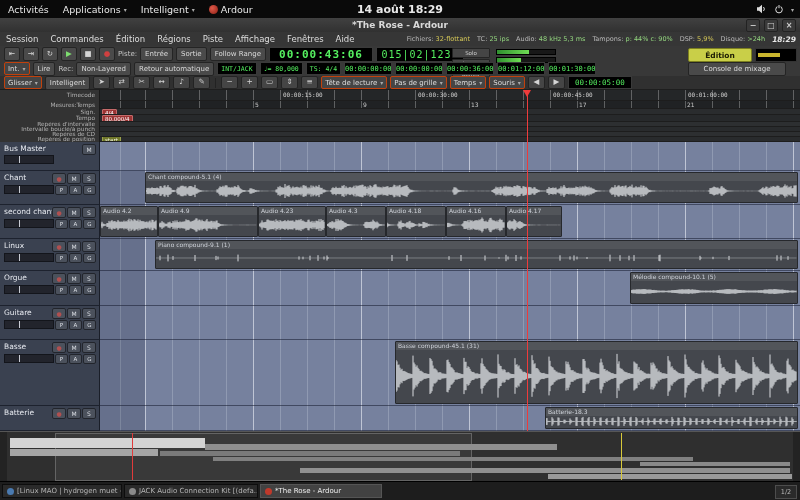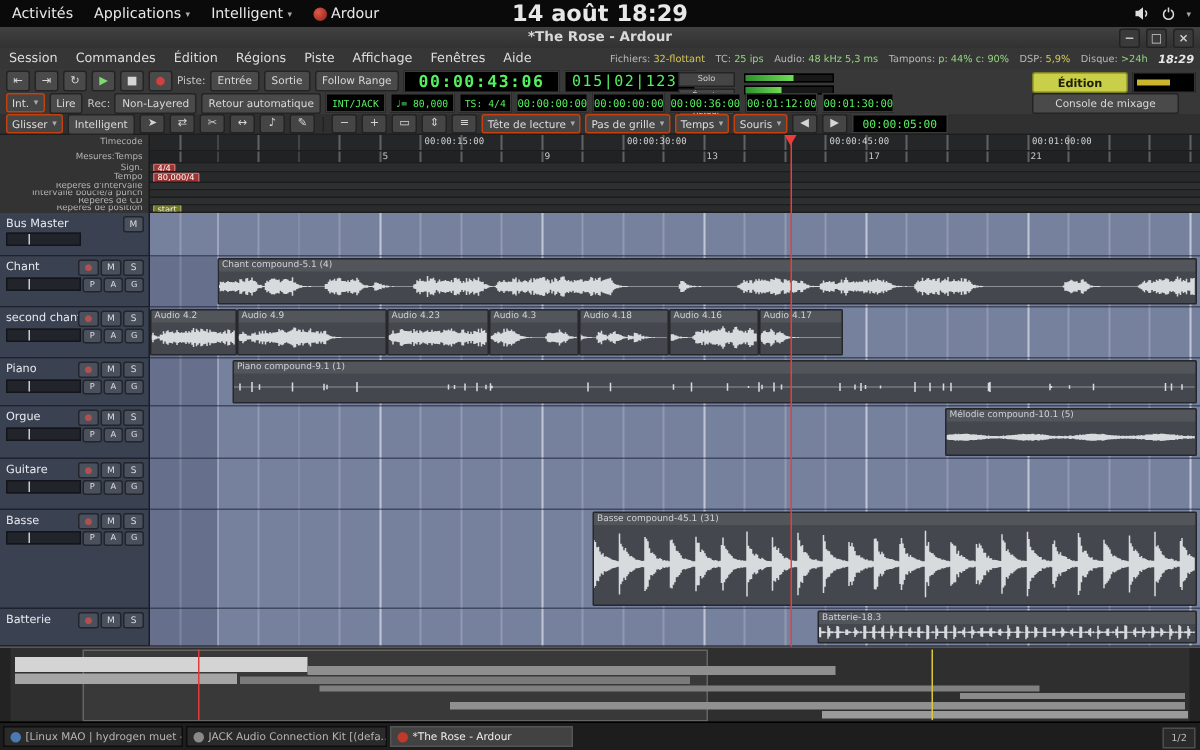--- a/index.html
+++ b/index.html
@@ -7,21 +7,21 @@
           font-family:"DejaVu Sans",sans-serif;color:#ddd;}
   .mono{font-family:"DejaVu Sans Mono",monospace;}
 
   
   #gnomebar{position:absolute;left:0;top:0;width:800px;height:18px;background:#0a0a0a;
             display:flex;align-items:center;font-size:9.5px;color:#e8e8e8;}
   .gb-left{display:flex;align-items:center;gap:14px;padding-left:8px;}
   .gb-item{display:flex;align-items:center;gap:3px;cursor:default;}
   .car{font-size:6px;color:#aaa;}
   .ardour-dot{width:9px;height:9px;border-radius:50%;background:radial-gradient(circle at 35% 35%,#e05a4a,#8c1f14);display:inline-block;}
-  .gb-clock{position:absolute;left:50%;transform:translateX(-50%);font-weight:bold;font-size:15px;}
+  .gb-clock{position:absolute;left:50%;transform:translateX(-50%);font-weight:bold;font-size:11px;}
   .gb-right{position:absolute;right:6px;top:0;height:18px;display:flex;align-items:center;gap:7px;}
 
   
   #titlebar{position:absolute;left:0;top:18px;width:800px;height:14px;background:linear-gradient(#414141,#313131);
             border-bottom:1px solid #1c1c1c;display:flex;align-items:center;justify-content:center;
             font-size:9px;font-weight:bold;color:#d9d9d9;}
   .winbtns{position:absolute;right:4px;top:1px;display:flex;gap:4px;}
   .winbtn{width:12px;height:11px;font-size:8px;line-height:11px;text-align:center;color:#cfcfcf;
           background:#3a3a3a;border:1px solid #222;border-radius:2px;}
 
@@ -379,21 +379,21 @@
             <span class="tb">S</span>
           </div>
           <div class="hrow">
             <span class="tb sm">P</span>
             <span class="tb sm">A</span>
             <span class="tb sm">G</span>
           </div>
         </div>
       </div>
       <div class="thdr" style="top:97px;height:32px;">
-        <span class="tname">Piano</span>
+        <span class="tname">Linux</span>
         <div class="fader" style="top:14px;">
             <i></i>
           </div>
         <div class="hbtns">
           <div class="hrow">
             <span class="tb rec">●</span>
             <span class="tb">M</span>
             <span class="tb">S</span>
           </div>
           <div class="hrow">

